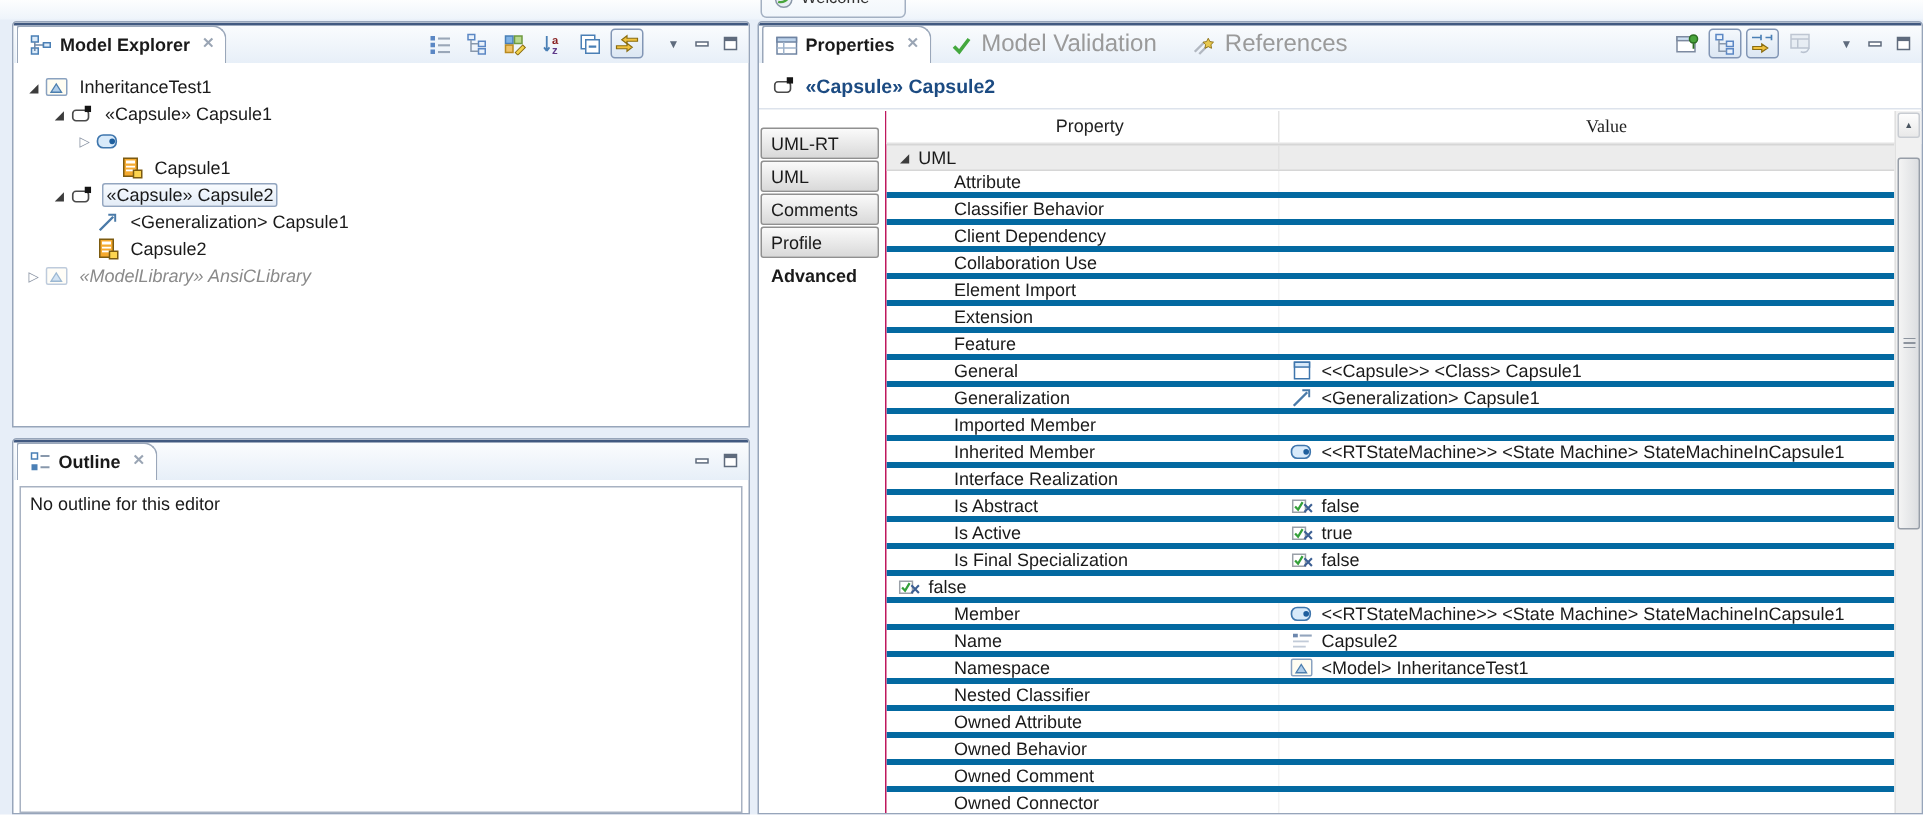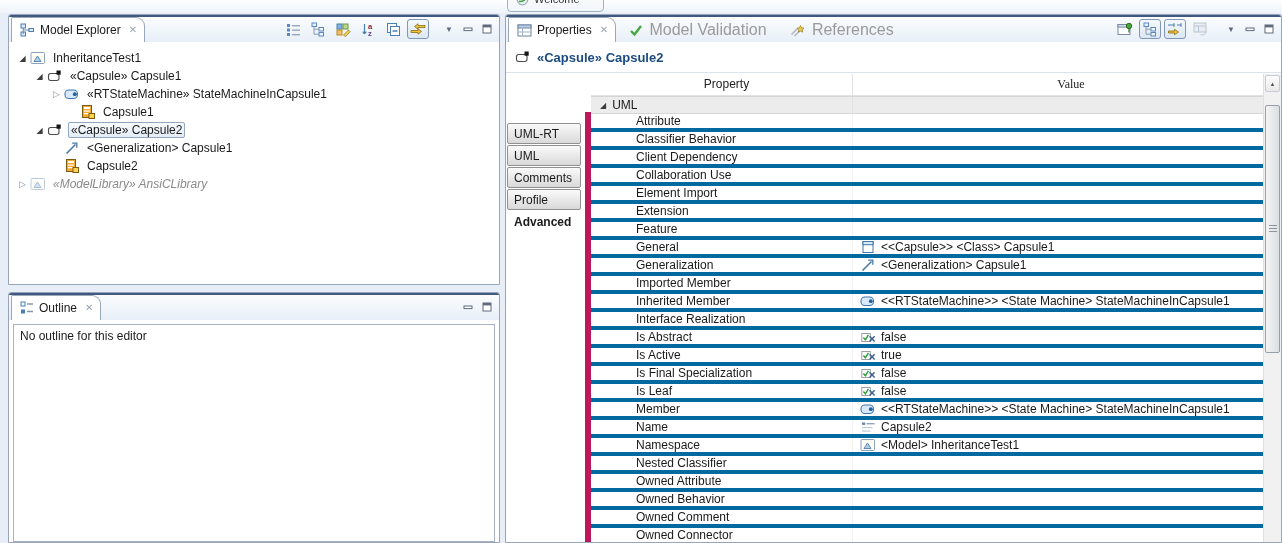--- a/index.html
+++ b/index.html
@@ -18,21 +18,21 @@
     display:flex; align-items:center; gap:5px; padding:0 8px; font-size:11px; color:#333; }
 
   
   .panel { position:absolute; background:#fff; border:1px solid #97a5ba; border-radius:3px 3px 0 0; overflow:hidden; }
   .panel::before { content:""; position:absolute; top:0; left:0; right:0; height:2px; background:#415980; z-index:5; }
 
   .tabstrip { position:relative; height:27px;
     background:linear-gradient(#fcfdfe,#e7eff8); white-space:nowrap; }
   .viewtab { display:inline-flex; align-items:center; gap:5px; height:25px; padding:0 7px 0 8px;
     background:#fff; border:1px solid #9aa7ba; border-bottom:none; border-radius:2px 9px 0 0;
-    position:relative; top:2px; margin-left:0; box-shadow:0 2px 0 0 #ffffff; z-index:6; font-size:12px; }
+    position:relative; top:2px; margin-left:0; box-shadow:0 2px 0 0 #ffffff; z-index:6; font-size:12px;font-weight:bold; }
   .ghosttab { display:inline-flex; align-items:center; gap:6px; height:25px; padding:0 10px;
     position:relative; top:2px; color:#9a9a9a; font-size:16px; }
   .closex { font-size:10px; color:#9aa5b4; margin-left:3px; line-height:1; }
 
   .tb { position:absolute; right:4px; top:4px; display:flex; align-items:center; gap:3px; z-index:7; }
   .tb-btn { width:22px; height:20px; display:flex; align-items:center; justify-content:center; border:1px solid transparent; border-radius:3px; }
   .tb-btn.toggled { border:1px solid #8296b5; background:linear-gradient(#f4f8fc,#dce7f3); }
   .tb-btn.small { width:16px; }
   .tb-sep { width:6px; }
   .menu-arrow { font-size:8px; color:#5f6b7d; }
@@ -52,21 +52,21 @@
   
   #outline { left:8px; top:292px; width:492px; height:251px; }
   .pagebook { position:absolute; left:4px; right:4px; top:31px; bottom:0; border:1px solid #a8b2c2; padding:4px 6px; }
 
   
   #properties { left:505px; top:14px; width:777px; height:529px; }
   .ptitle { height:31px; display:flex; align-items:center; gap:6px; padding-left:9px; border-bottom:1px solid #dde3ec; background:#fff; }
   .ptitletext { font-weight:bold; font-size:13px; color:#1c4b82; }
   .pbody { position:absolute; top:59px; bottom:0; left:0; right:0; display:flex; }
 
-  .sidetabs { width:85px; flex:0 0 85px; padding:11px 0 0 1px; border-right:6px solid #be185d;margin-top:38px; }
+  .sidetabs { width:85px; flex:0 0 85px; padding:11px 0 0 1px; border-right:1px solid #be185d; }
   .side-tab { height:21px; margin:0 4px 1px 0; border:1px solid #909090; border-radius:2px;
     background:linear-gradient(#fafafa,#d9d9d9); display:flex; align-items:center; padding-left:6px; font-size:12px; }
   .side-tab.active { border:1px solid transparent; background:transparent; font-weight:bold; }
 
   .ptable { flex:1; position:relative; }
   .thead { height:22px; display:flex; background:#fff; border-bottom:1px solid #e3e3e3;text-align:center; }
   .th { line-height:21px; color:#222; }
   .thp { width:262px; flex:0 0 262px; padding-left:10px; border-right:1px solid #e3e3e3; }
   .thv { flex:1; padding-left:8px;font-family:Liberation Serif, serif; }
 
@@ -205,21 +205,20 @@
         <span class="tlabel">«Capsule» Capsule1</span>
       </div>
       <div class="tree-row" style="padding-left: 40px;">
         <span class="arrow hollow">▷</span>
         <span class="nicon">
           <svg width="16" height="16" viewBox="0 0 16 16">
             <rect x="1" y="4" width="12.5" height="8.5" rx="3.8" fill="#d8eafa" stroke="#3f76ad" stroke-width="1.1"></rect>
             <circle cx="10.8" cy="8.2" r="1.9" fill="#1f5f9e"></circle>
           </svg>
         </span>
-        <span class="tlabel">«RTStateMachine» StateMachineInCapsule1</span>
       </div>
       <div class="tree-row" style="padding-left: 56px;">
         <span class="arrow"></span>
         <span class="nicon">
           <svg width="16" height="16" viewBox="0 0 16 16">
             <rect x="2.5" y="1.5" width="9" height="12" fill="#f5aa2f" stroke="#7c5b10"></rect>
             <rect x="4" y="3" width="6" height="2" fill="#fff"></rect>
             <rect x="4" y="6.5" width="6" height="1.2" fill="#fff"></rect>
             <rect x="4" y="9" width="6" height="1.2" fill="#fff"></rect>
             <rect x="9" y="9.5" width="5.5" height="5" fill="#fdd44f" stroke="#7c5b10"></rect>
@@ -553,23 +552,20 @@
                 <svg width="15" height="14" viewBox="0 0 15 14">
                   <rect x="0.8" y="3.5" width="8.5" height="8" fill="#fff" stroke="#9aa0a8"></rect>
                   <path d="M2.4 7.6 L4.4 9.8 L7.4 4.8" fill="none" stroke="#35a03a" stroke-width="1.5"></path>
                   <path d="M8.6 6.2 L13.6 11.4 M13.6 6.2 L8.6 11.4" stroke="#3c5f93" stroke-width="1.4"></path>
                 </svg>
               </span>
               <span>false</span>
             </div>
           </div>
           <div class="prow">
-            <div class="pname">
-              <span>Is Leaf</span>
-            </div>
             <div class="pval">
               <span class="vicon">
                 <svg width="15" height="14" viewBox="0 0 15 14">
                   <rect x="0.8" y="3.5" width="8.5" height="8" fill="#fff" stroke="#9aa0a8"></rect>
                   <path d="M2.4 7.6 L4.4 9.8 L7.4 4.8" fill="none" stroke="#35a03a" stroke-width="1.5"></path>
                   <path d="M8.6 6.2 L13.6 11.4 M13.6 6.2 L8.6 11.4" stroke="#3c5f93" stroke-width="1.4"></path>
                 </svg>
               </span>
               <span>false</span>
             </div>

